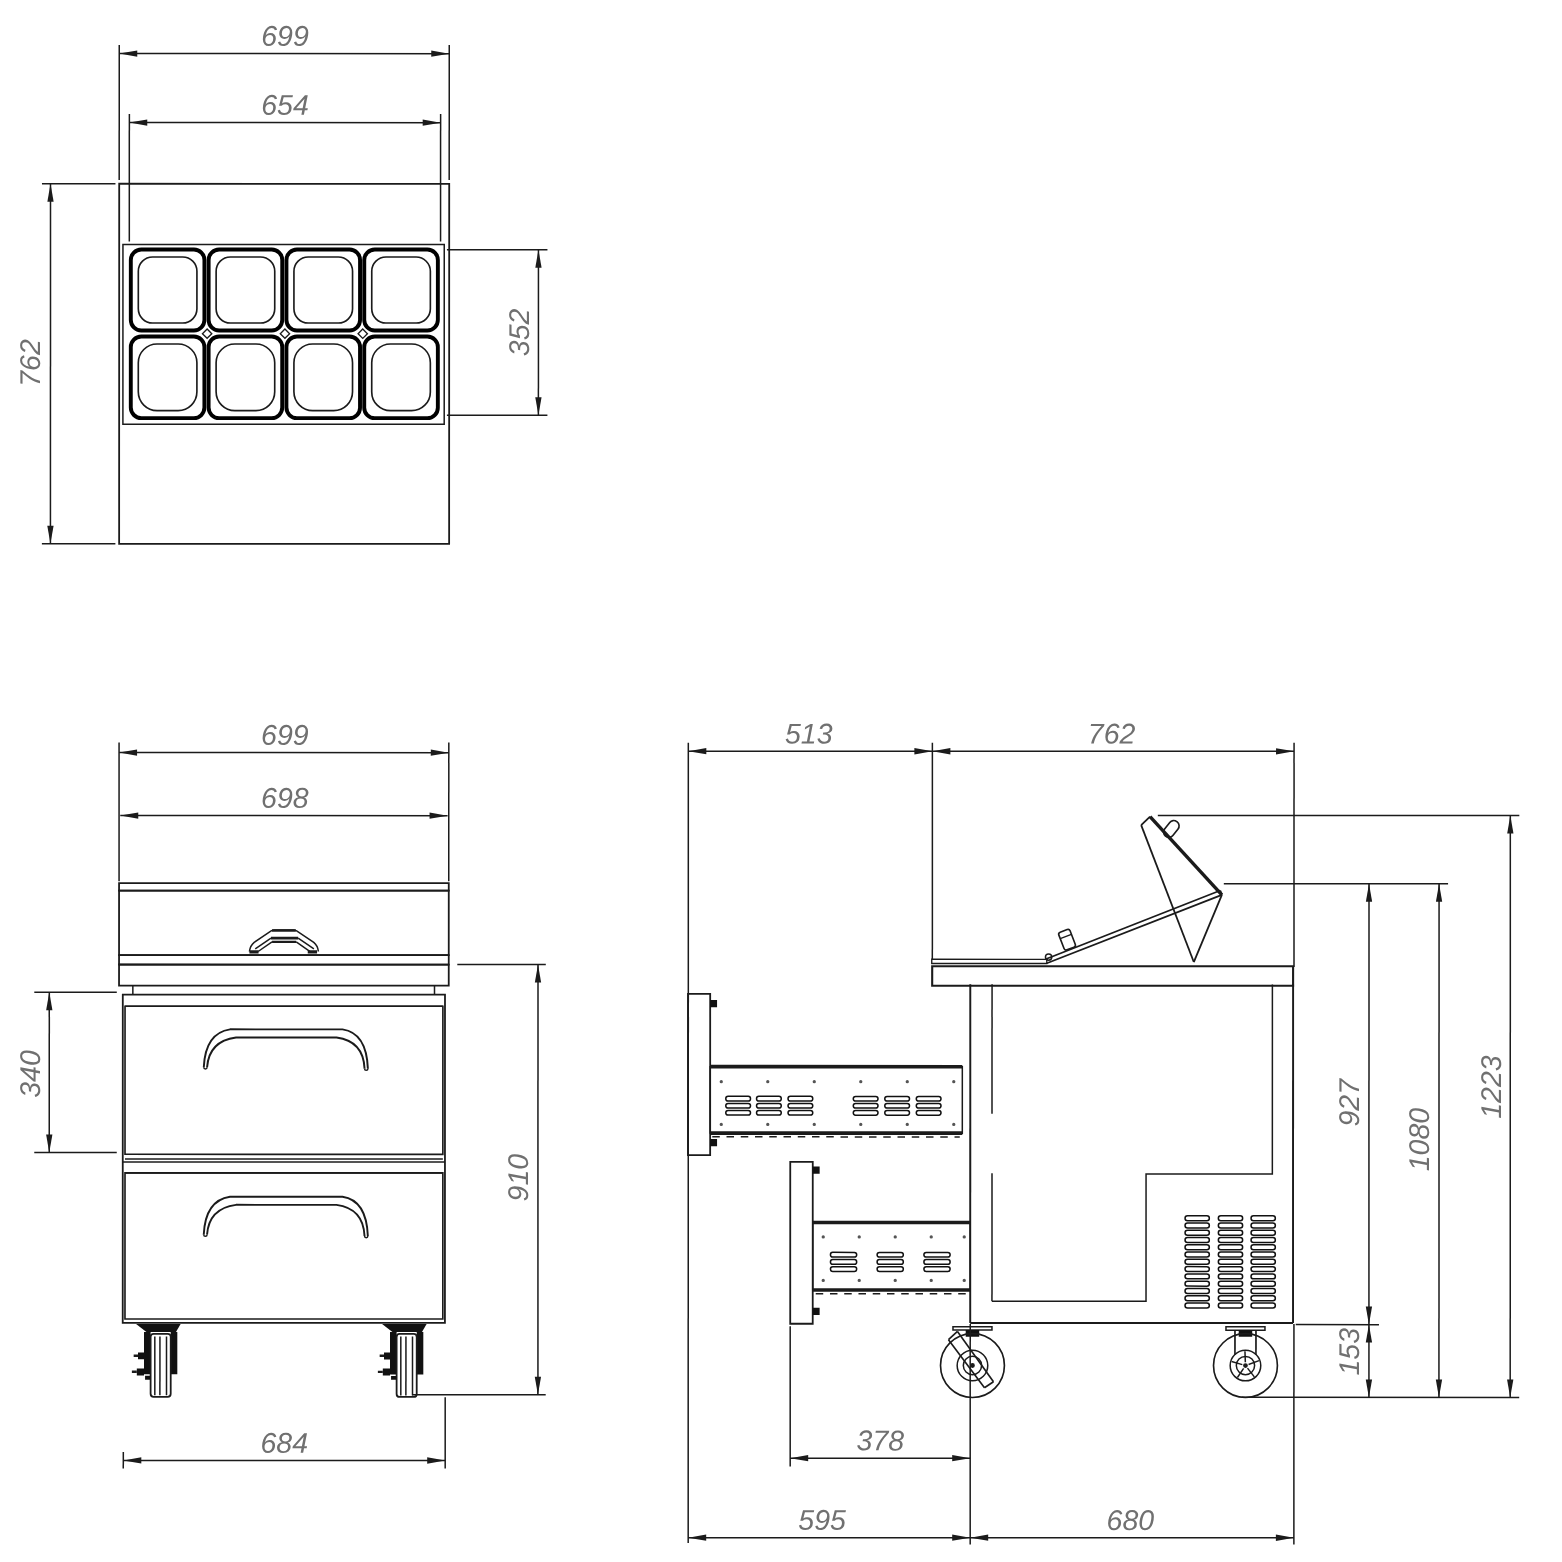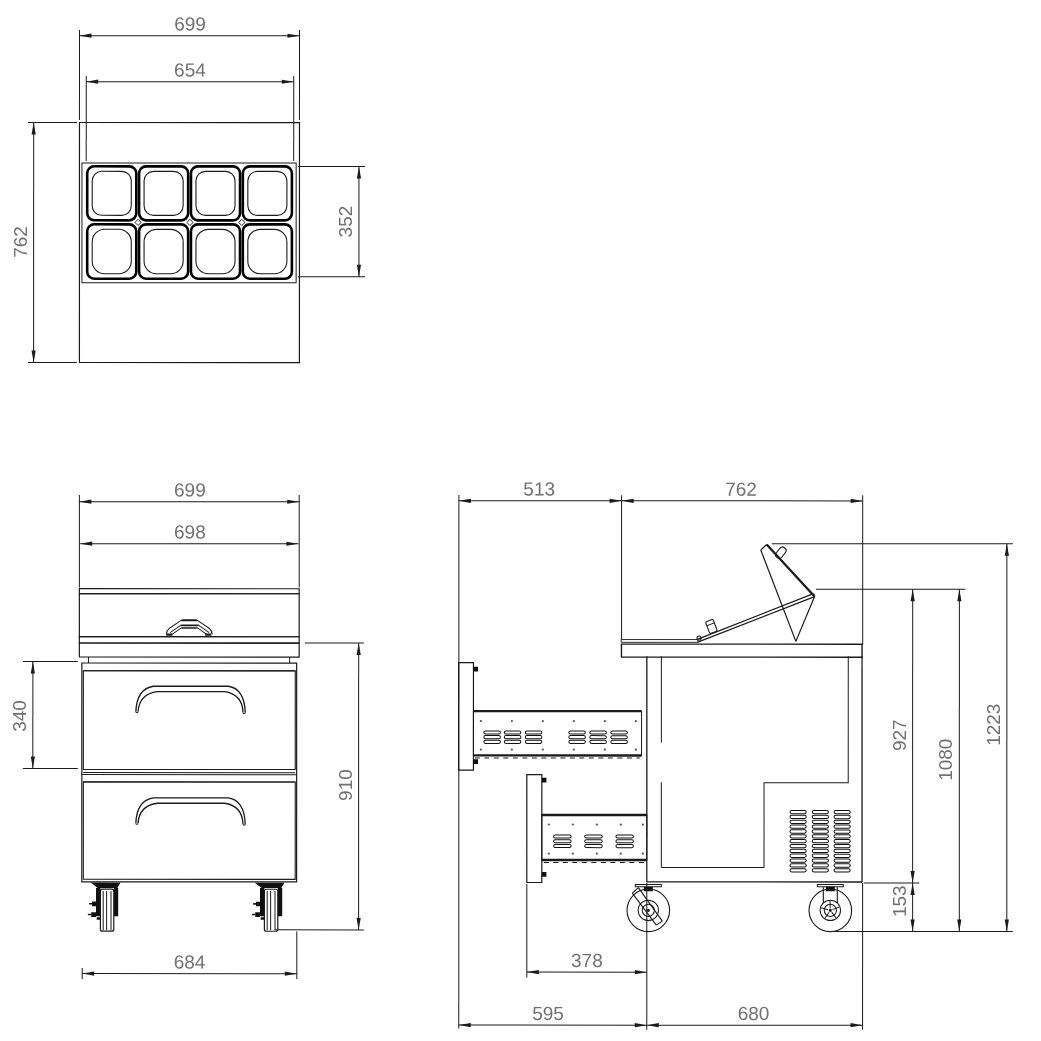--- a/index.html
+++ b/index.html
@@ -1,16 +1,16 @@
 <!DOCTYPE html>
 <html><head><meta charset="utf-8"><style>
 html,body{margin:0;padding:0;background:#fff;}
 svg{display:block;opacity:0.999;} text{font-family:"Liberation Sans",sans-serif;}
 </style></head><body>
-<div style="transform:rotate(0.012deg);transform-origin:0 0;">
+<div style="transform:rotate(0.012deg);transform-origin:0 0;font-style:italic;">
     <svg width="1041" height="1041" viewBox="0 0 1041 1041">
 
 <g>
 <rect x="79.5" y="122.5" width="220" height="240" fill="none" stroke="#1b1b1b" stroke-width="1.2"></rect>
 </g>
 
 <g>
 <rect x="82" y="163" width="214.2" height="119.8" fill="none" stroke="#1b1b1b" stroke-width="1.0"></rect>
 </g>
 

